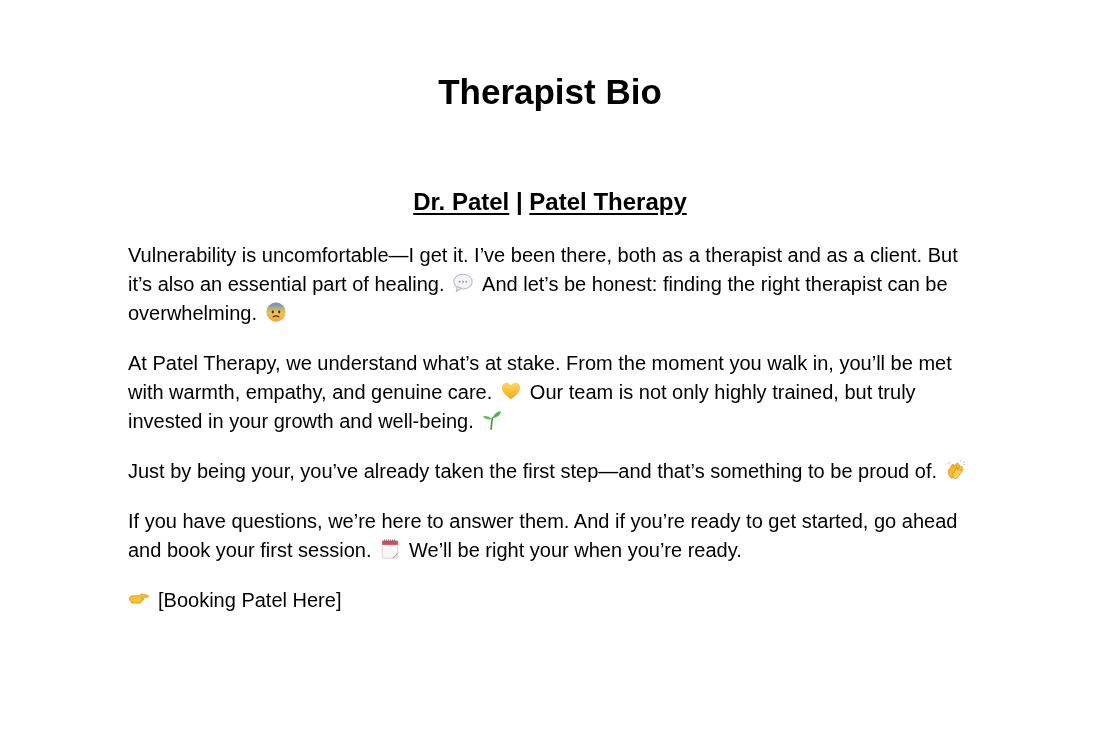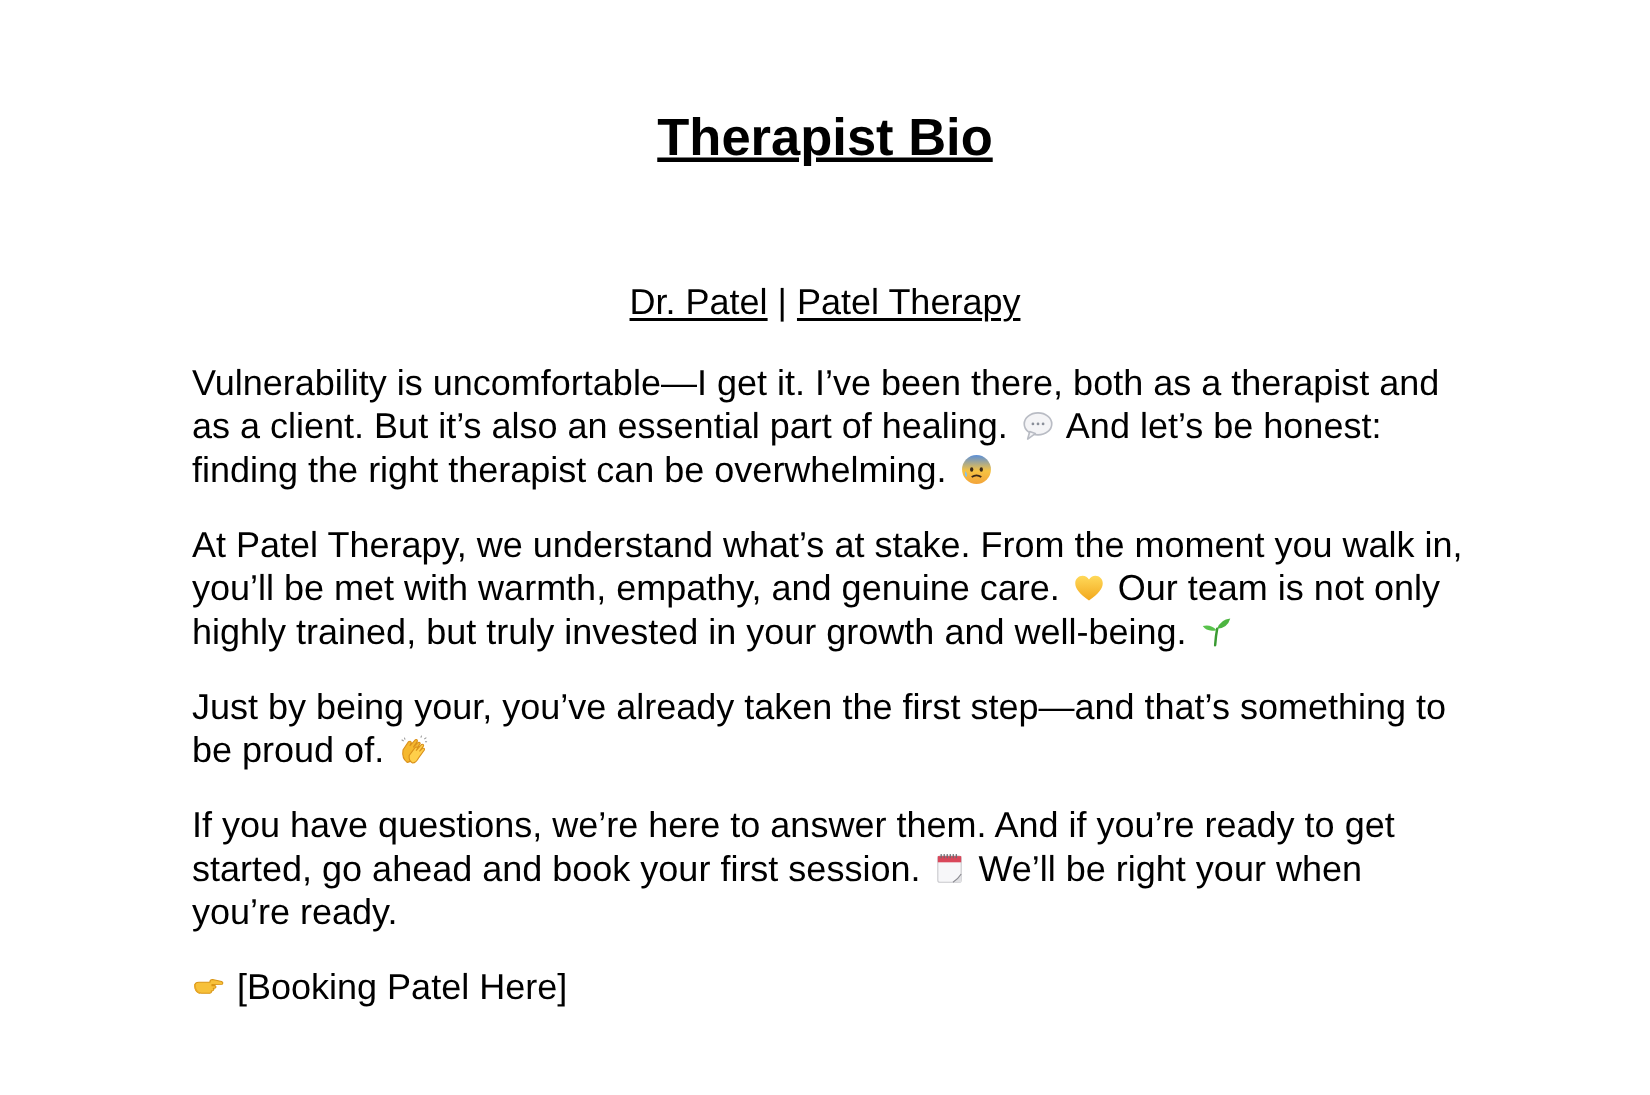--- a/index.html
+++ b/index.html
@@ -24,44 +24,43 @@
     .title {
       position: absolute;
       top: 70px;
       left: 0;
       width: 1100px;
       text-align: center;
       font-weight: bold;
       font-size: 35px;
       line-height: 44px;
       margin: 0;
-      text-decoration: underline;
     }
     .subtitle {
       position: absolute;
       top: 186px;
       left: 0;
       width: 1100px;
       text-align: center;
-      font-weight: normal;
+      font-weight: bold;
       font-size: 24px;
       line-height: 32px;
       margin: 0;
     }
     .subtitle .u {
       text-decoration: underline;
       text-decoration-thickness: 2px;
       text-underline-offset: 3px;
     }
     .body {
       position: absolute;
       left: 128px;
       top: 241px;
       width: 850px;
-      font-size: 24px;
+      font-size: 20px;
       line-height: 29px;
     }
     .body p {
       margin: 0 0 21px 0;
     }
     .emoji {
       display: inline-block;
       width: 22px;
       height: 22px;
       vertical-align: -3px;

